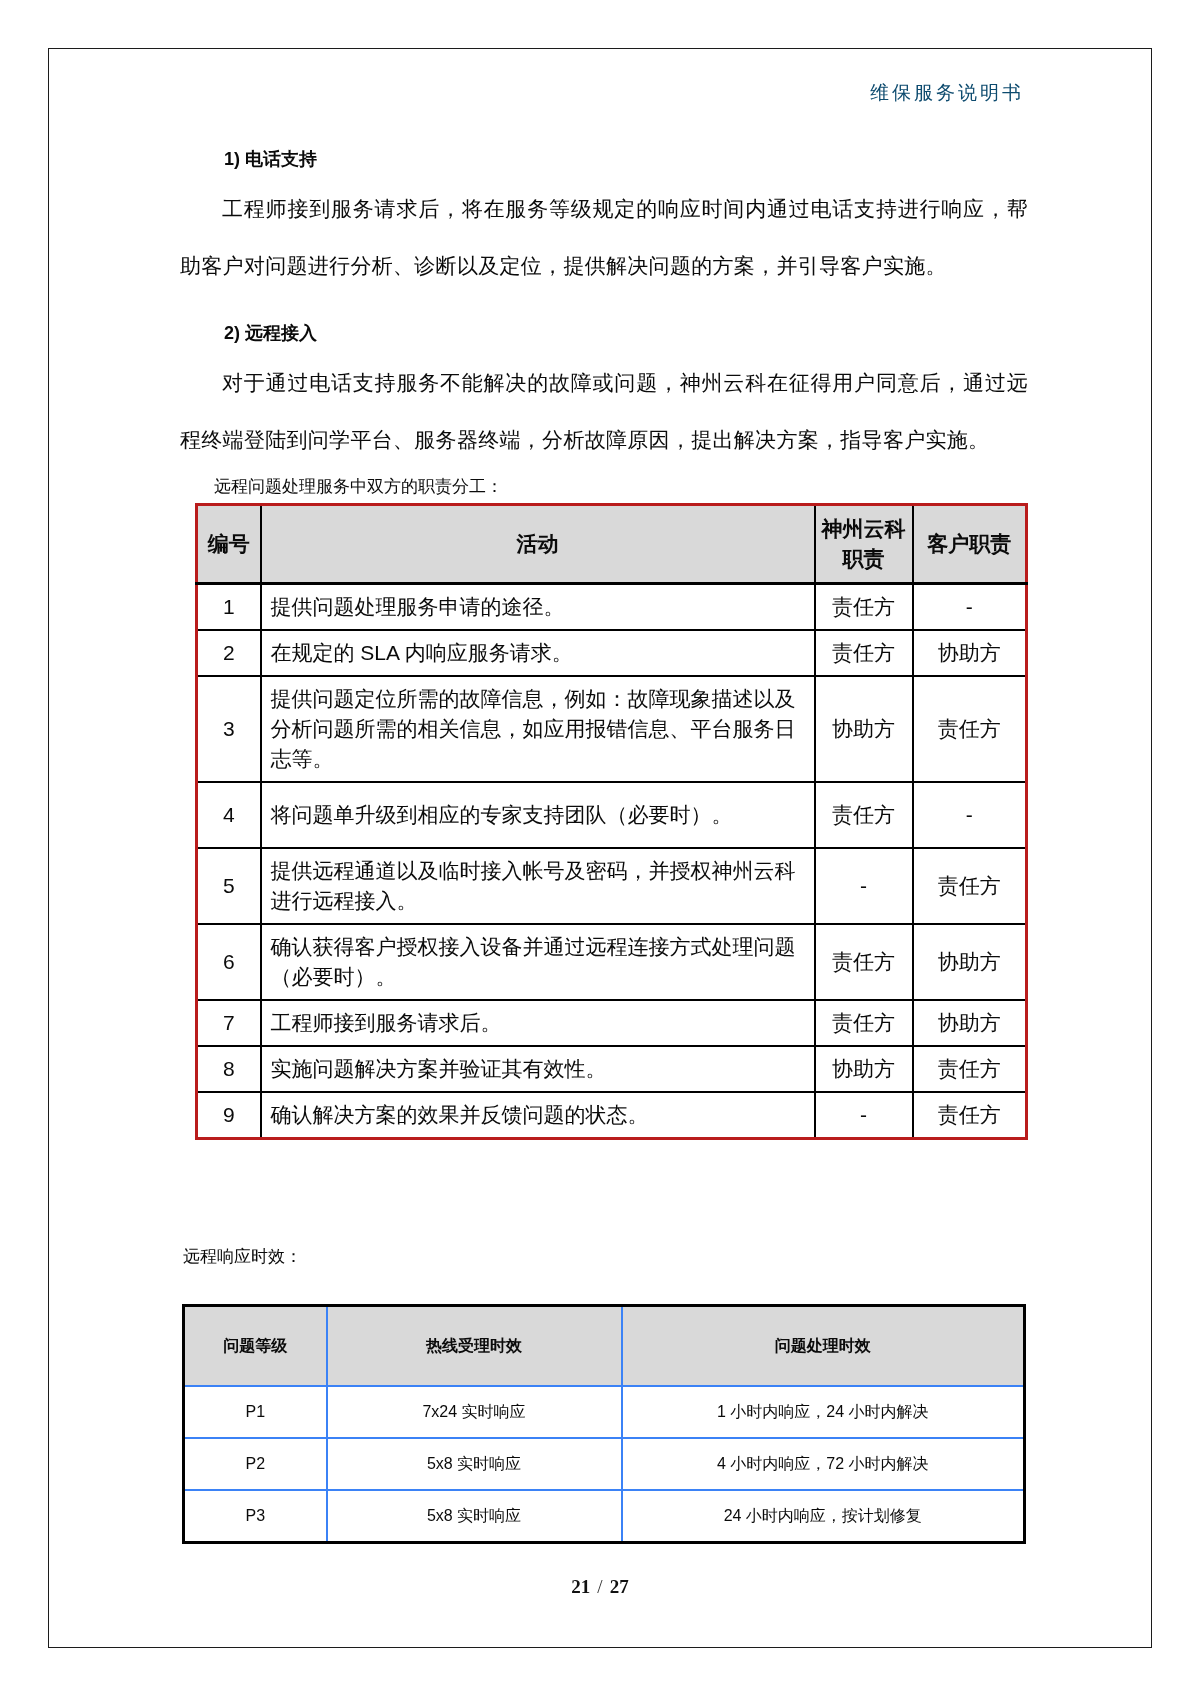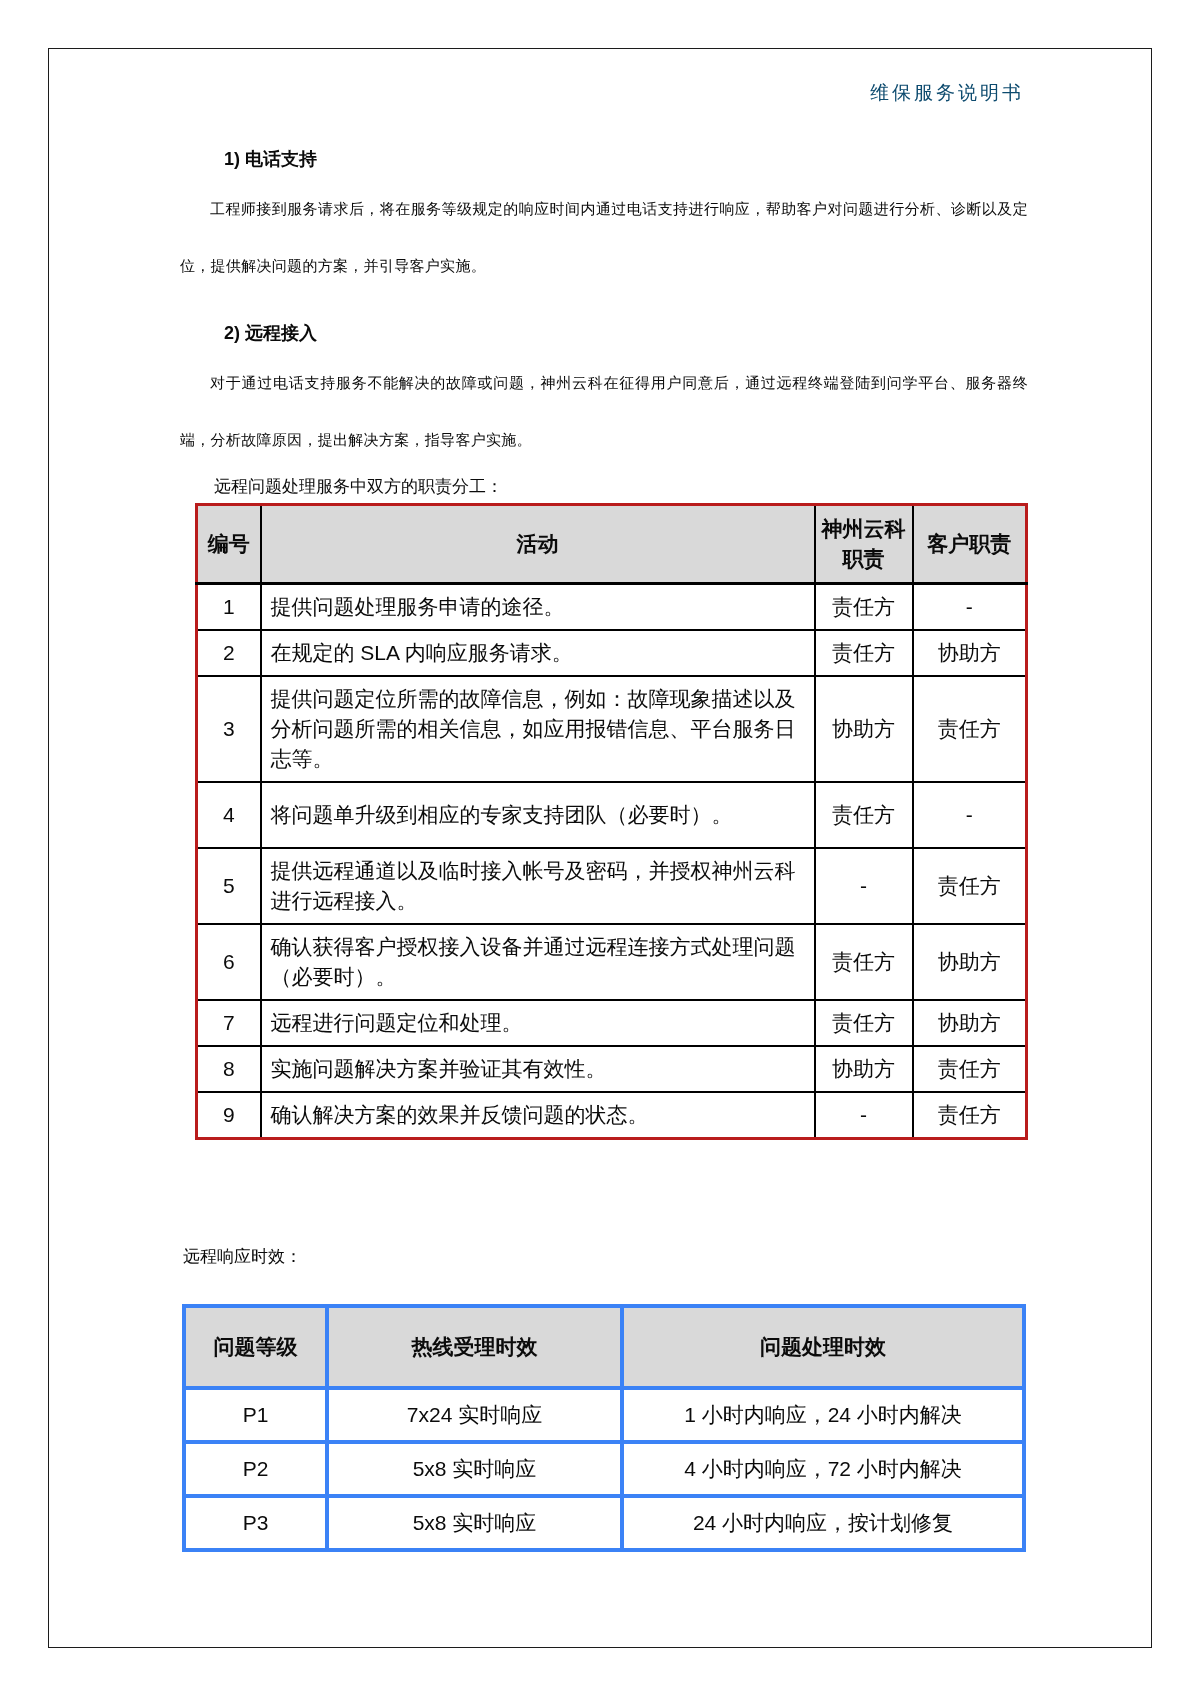--- a/index.html
+++ b/index.html
@@ -16,21 +16,21 @@
     font-family:"Liberation Serif","DejaVu Serif",serif;
     font-size:19px;letter-spacing:3px;color:#0c4a6e;
   }
   .content{position:absolute;left:180px;top:128px;width:848px;}
   .sec-heading{
     font-size:18px;font-weight:bold;line-height:30px;
     margin:16px 0 0 44px;
   }
   .sec-heading.second{margin-top:24px;}
   .para{
-    font-size:15px;line-height:57px;text-align:justify;text-indent:2em;
+    font-size:21px;line-height:57px;text-align:justify;text-indent:2em;
     margin:6px 0 0 0;letter-spacing:0.3px;
   }
   .table-intro{
     font-size:17px;line-height:33px;text-indent:2em;margin:2px 0 0 0;
   }
   table{border-collapse:collapse;table-layout:fixed;background:#fff;}
   .resp-table{width:833px;margin-left:15px;border:3px solid #b91c1c;}
   .resp-table th,.resp-table td{
     border:2px solid #000;font-size:21px;line-height:30px;
     text-align:center;vertical-align:middle;padding:7px 8px;
@@ -40,21 +40,21 @@
     background:#d9d9d9;font-weight:bold;border-bottom:3px solid #000;padding:8px 4px;
   }
   .resp-table td.c-act{text-align:left;padding-left:9px;padding-right:13px;}
   .resp-table col.c-id{width:64px;}
   .resp-table col.c-vendor{width:98px;}
   .resp-table col.c-cust{width:114px;}
   .resp-table tbody tr:nth-of-type(4) td{padding-top:17px;padding-bottom:17px;}
   .sla-label{font-size:17px;line-height:34px;margin:100px 0 0 3px;}
   .sla-table{width:844px;margin-left:2px;margin-top:30px;border:3px solid #000;}
   .sla-table th,.sla-table td{
-    border:4px solid #3b82f6;font-size:21px;line-height:30px;
+    border:2px solid #3b82f6;font-size:16px;line-height:30px;
     text-align:center;vertical-align:middle;
   }
   .sla-table thead th{background:#d9d9d9;font-weight:bold;padding:24px 8px;}
   .sla-table td{padding:10px 8px;}
   .sla-table col.s-level{width:143px;}
   .sla-table col.s-hotline{width:295px;}
   .footer{
     position:absolute;top:1576px;left:0;width:100%;text-align:center;
     font-family:"Liberation Serif","DejaVu Serif",serif;font-size:19px;color:#111;
   }
@@ -133,21 +133,21 @@
 
           <tr>
             <td class="c-id">6</td>
             <td class="c-act">确认获得客户授权接入设备并通过远程连接方式处理问题（必要时）。</td>
             <td>责任方</td>
             <td>协助方</td>
           </tr>
 
           <tr>
             <td class="c-id">7</td>
-            <td class="c-act">远程进行问题定位和处理。</td>
+            <td class="c-act">工程师接到服务请求后。</td>
             <td>责任方</td>
             <td>协助方</td>
           </tr>
 
           <tr>
             <td class="c-id">8</td>
             <td class="c-act">实施问题解决方案并验证其有效性。</td>
             <td>协助方</td>
             <td>责任方</td>
           </tr>
@@ -193,13 +193,16 @@
           <tr>
             <td>P3</td>
             <td>5x8 实时响应</td>
             <td>24 小时内响应，按计划修复</td>
           </tr>
         </tbody>
     </table>
 
   </div>
 
+  <div class="footer">
+    <span class="num">21</span><span class="sep">/</span><span class="num">27</span>
+  </div>
 </div>
 
 </body></html>

